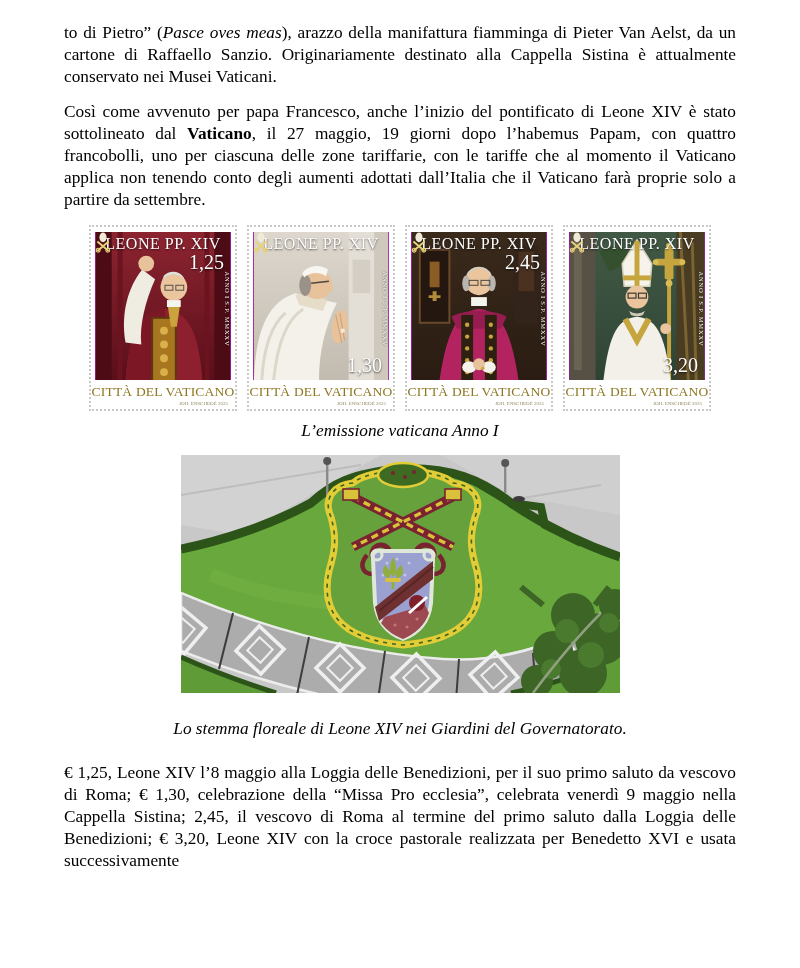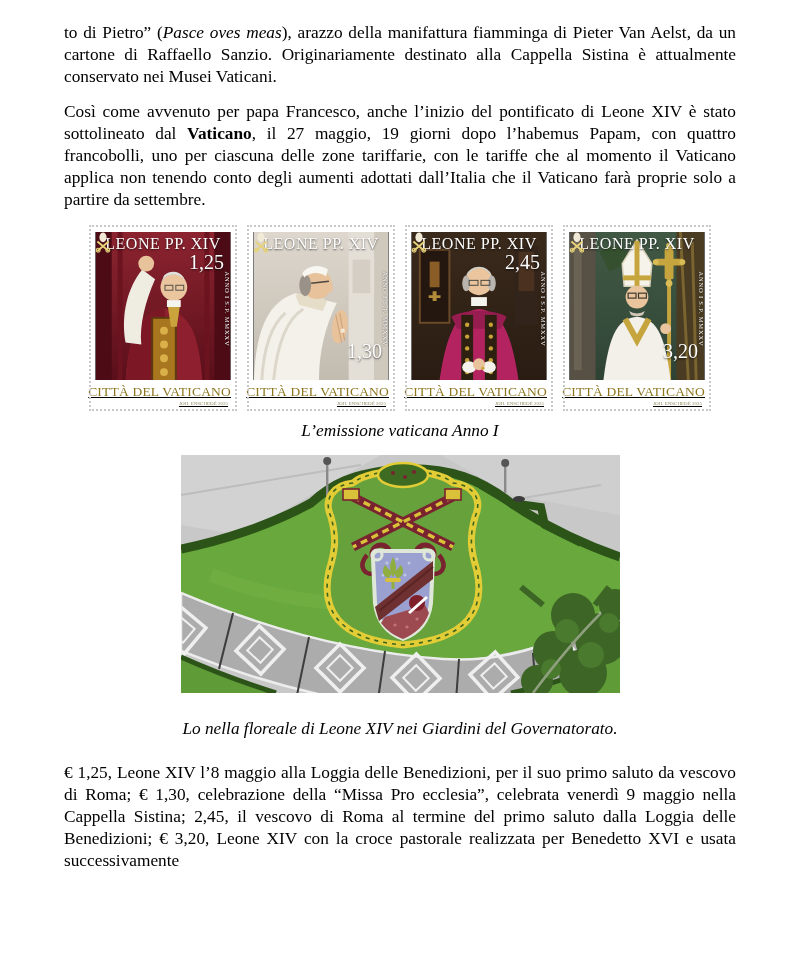--- a/index.html
+++ b/index.html
@@ -10,35 +10,35 @@
   .para i{font-style:italic;}
   .para b{font-weight:bold;margin-top:20px;}
   .p3{margin-bottom:0;}
   .p4{margin-top:21px;margin-bottom:0;}
 
   
   .stamps-row{display:flex;justify-content:center;gap:10px;margin:14px 0 0 0;}
   .stamp{width:148px;height:186px;background:#fff;box-sizing:border-box;
          padding:7px 6px 0 6px;position:relative;
          outline:2px dotted #c9c9c9;outline-offset:-2px;}
-  .stamp-photo{position:relative;width:136px;height:148px;overflow:hidden;background:#737373;}
+  .stamp-photo{position:relative;width:136px;height:148px;overflow:hidden;background:#a21caf;}
   .stamp-photo > svg{position:absolute;left:0;top:0;}
   .stamp-title{position:absolute;top:3px;left:0;right:0;text-align:center;color:#fff;
                font-size:16px;letter-spacing:.5px;white-space:nowrap;
                text-shadow:0 1px 2px rgba(0,0,0,.65);}
   .emblem{position:absolute;left:5px;top:25px;}
   .stamp-value{position:absolute;right:7px;color:#fff;font-size:20px;
                text-shadow:0 1px 2px rgba(0,0,0,.7);}
   .value-top{top:19px;}
-  .value-bottom{bottom:17px;margin-left:24px;}
+  .value-bottom{bottom:3px;margin-left:24px;}
   .side-text{position:absolute;right:0px;top:50%;transform:translateY(-46%);
              writing-mode:vertical-rl;font-size:6.5px;letter-spacing:.8px;color:#fff;
              text-shadow:0 0 2px rgba(0,0,0,.8);white-space:nowrap;}
-  .stamp-bottom{height:31px;display:flex;flex-direction:column;align-items:flex-end;
-                justify-content:flex-start;padding-top:4px;text-decoration:underline;}
+  .stamp-bottom{height:31px;display:flex;flex-direction:column;align-items:center;
+                justify-content:flex-start;padding-top:4px;}
   .country{font-size:13.5px;color:var(--gold,#8d761f);letter-spacing:.2px;white-space:nowrap;}
   .printer{font-size:5px;color:#8f8a60;align-self:flex-end;margin-right:3px;margin-top:1px;}
 
   
   .caption{text-align:center;font-style:italic;font-size:17.3px;line-height:22px;}
   .caption-stamps{margin-top:9px;}
   .caption-photo{margin-top:23px;line-height:25px;}
 
   
   .photo-wrap{width:439px;margin:13px auto 0 auto;}
@@ -378,18 +378,18 @@
           <circle cx="370" cy="214" r="10"></circle>
             <circle cx="428" cy="168" r="10"></circle>
         </g>
         <path d="M352,238 C370,214 392,186 420,158" stroke="#8fa07e" stroke-width="2.5" fill="none"></path>
         <path d="M340,132 L362,150 M428,132 L414,150" stroke="#3c6526" stroke-width="6"></path>
       </g>
     </svg>
   </div>
 
   <div class="caption caption-photo">
-    <div>Lo nella floreale di Leone XIV nei Giardini del Governatorato.</div>
+    <div>Lo stemma floreale di Leone XIV nei Giardini del Governatorato.</div>
   </div>
 
   <p class="para p4">€ 1,25, Leone XIV l’8 maggio alla Loggia delle Benedizioni, per il suo primo saluto da vescovo di Roma; € 1,30, celebrazione della  “Missa Pro ecclesia”, celebrata venerdì 9 maggio nella Cappella Sistina; 2,45, il vescovo di Roma al termine del primo saluto dalla Loggia delle Benedizioni; € 3,20, Leone XIV con la croce pastorale realizzata per Benedetto XVI e usata successivamente</p>
 
 </div>
 
 </body></html>

